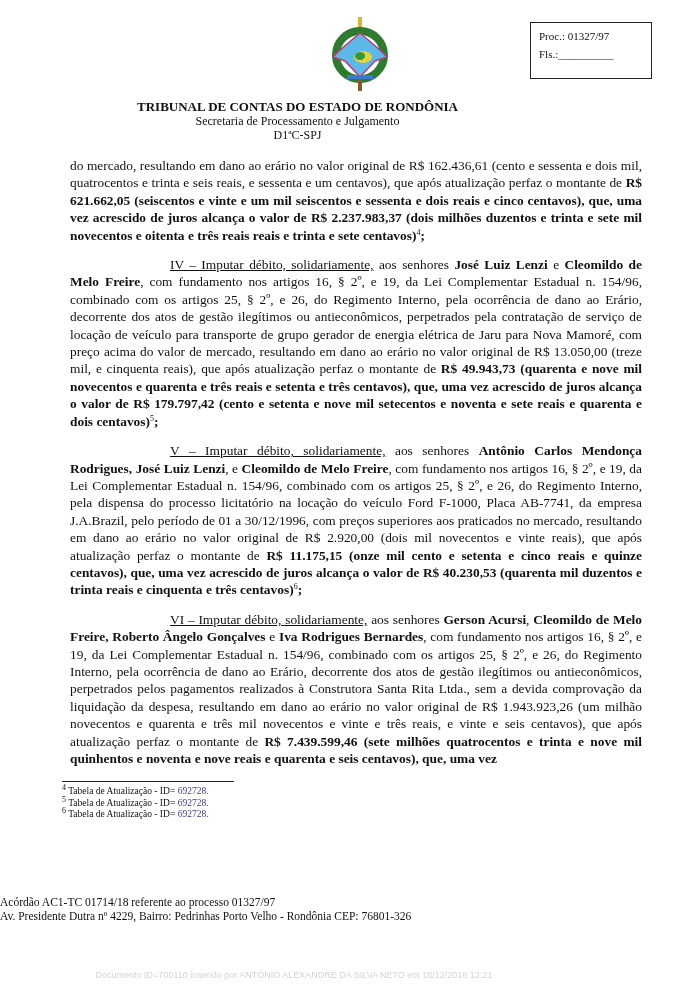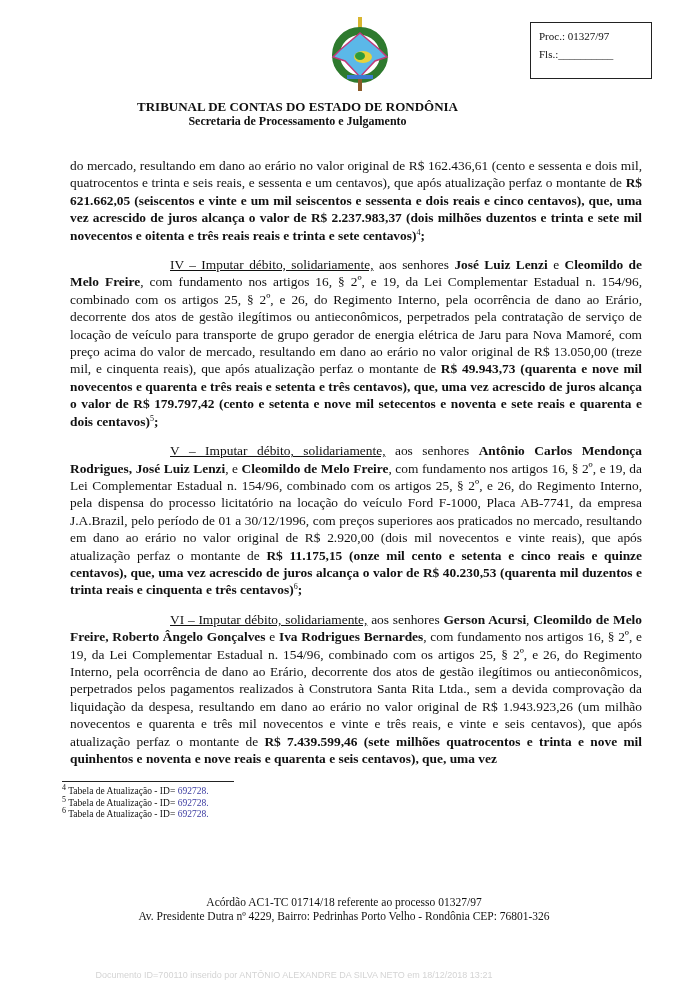--- a/index.html
+++ b/index.html
@@ -4,31 +4,31 @@
   <style>
     html, body { margin: 0; padding: 0; background: #ffffff; }
     body { width: 700px; height: 991px; position: relative; overflow: hidden;
            font-family: "Liberation Serif", serif; color: #111; }
     .proc-box { position: absolute; left: 520px; top: 22px; width: 122px; height: 57px;
                 border: 1px solid #222; font-size: 11px; padding: 4px 0 0 8px; box-sizing: border-box; margin-left: 10px; }
     .proc-box div { line-height: 18px; }
     .crest { position: absolute; left: 325px; top: 15px; width: 70px; height: 80px; }
     .header { position: absolute; left: 0; top: 100px; width: 595px; text-align: center; line-height: 14px; }
     .header .t1 { font-weight: bold; font-size: 13px; }
-    .header .t2, .header .t3 { font-size: 12px; font-weight: bold; }
+    .header .t2, .header .t3 { font-size: 12px; }
     .body-text { position: absolute; left: 62px; top: 157px; width: 580px; font-size: 13.4px; line-height: 17.4px; text-align: justify; }
     .body-text p { margin: 0 0 12px 8px; }
     .indent { display: inline-block; width: 100px; }
     .u { text-decoration: underline; font-weight: normal; }
     b { font-weight: bold; }
     sup { font-size: 8px; line-height: 0; }
     .fn-rule { position: absolute; left: 62px; top: 781px; width: 172px; border-top: 1px solid #222; }
     .footnotes { position: absolute; left: 62px; top: 786px; font-size: 9.5px; line-height: 11.5px; }
     .footnotes .id { color: #3a3aa0; }
-    .footer { position: absolute; left: 0; top: 896px; width: 688px; text-align: center; font-size: 11.5px; line-height: 13.5px; }
+    .footer { position: absolute; left: 0; top: 896px; width: 688px; font-size: 11.5px; line-height: 13.5px; }
     .footer a { color: #3344cc; text-decoration: underline; }
     .watermark { position: absolute; left: 0; top: 970px; width: 588px; text-align: center; font-family: "Liberation Sans", sans-serif; font-size: 9px; color: #d4d4d4; }
   </style>
 </head>
 <body>
 
 <div class="proc-box">
   <div>Proc.: 01327/97</div>
   <div>Fls.:__________</div>
 </div>
@@ -41,20 +41,21 @@
     <ellipse cx="38" cy="42" rx="9" ry="6" fill="#e8d23a"></ellipse>
     <ellipse cx="35" cy="41" rx="5" ry="4" fill="#2e9a3a"></ellipse>
     <rect x="22" y="60" width="26" height="4" fill="#3a7ad0"></rect>
     <rect x="33" y="64" width="4" height="12" fill="#8a5a2a"></rect>
   </svg>
 </div>
 
 <div class="header">
   <div class="t1">TRIBUNAL DE CONTAS DO ESTADO DE RONDÔNIA</div>
   <div class="t2">Secretaria de Processamento e Julgamento</div>
+  <div class="t3">D1ªC-SPJ</div>
 </div>
 
 <div class="body-text">
   <p><span>do mercado, resultando em dano ao erário no valor original de R$ 162.436,61 (cento e sessenta e dois mil, quatrocentos e trinta e seis reais, e sessenta e um centavos), que após atualização perfaz o montante de </span><b>R$ 621.662,05 (seiscentos e vinte e um mil seiscentos e sessenta e dois reais e cinco centavos), que, uma vez acrescido de juros alcança o valor de R$ 2.237.983,37 (dois milhões duzentos e trinta e sete mil novecentos e oitenta e três reais reais e trinta e sete centavos)</b><sup>4</sup><b>;</b></p>
 
   <p><span class="indent"></span><span class="u">IV – Imputar débito, solidariamente,</span><span> aos senhores </span><b>José Luiz Lenzi</b><span> e </span><b>Cleomildo de Melo Freire</b><span>, com fundamento nos artigos 16, § 2º, e 19, da Lei Complementar Estadual n. 154/96, combinado com os artigos 25, § 2º, e 26, do Regimento Interno, pela ocorrência de dano ao Erário, decorrente dos atos de gestão ilegítimos ou antieconômicos, perpetrados pela contratação de serviço de locação de veículo para transporte de grupo gerador de energia elétrica de Jaru para Nova Mamoré, com preço acima do valor de mercado, resultando em dano ao erário no valor original de R$ 13.050,00 (treze mil, e cinquenta reais), que após atualização perfaz o montante de </span><b>R$ 49.943,73 (quarenta e nove mil novecentos e quarenta e três reais e setenta e três centavos), que, uma vez acrescido de juros alcança o valor de R$ 179.797,42 (cento e setenta e nove mil setecentos e noventa e sete reais e quarenta e dois centavos)</b><sup>5</sup><b>;</b></p>
 
   <p><span class="indent"></span><span class="u">V – Imputar débito, solidariamente,</span><span> aos senhores </span><b>Antônio Carlos Mendonça Rodrigues, José Luiz Lenzi</b><span>, e </span><b>Cleomildo de Melo Freire</b><span>, com fundamento nos artigos 16, § 2º, e 19, da Lei Complementar Estadual n. 154/96, combinado com os artigos 25, § 2º, e 26, do Regimento Interno, pela dispensa do processo licitatório na locação do veículo Ford F-1000, Placa AB-7741, da empresa J.A.Brazil, pelo período de 01 a 30/12/1996, com preços superiores aos praticados no mercado, resultando em dano ao erário no valor original de R$ 2.920,00 (dois mil novecentos e vinte reais), que após atualização perfaz o montante de </span><b>R$ 11.175,15 (onze mil cento e setenta e cinco reais e quinze centavos), que, uma vez acrescido de juros alcança o valor de R$ 40.230,53 (quarenta mil duzentos e trinta reais e cinquenta e três centavos)</b><sup>6</sup><b>;</b></p>
 
   <p><span class="indent"></span><span class="u">VI – Imputar débito, solidariamente,</span><span> aos senhores </span><b>Gerson Acursi</b><span>, </span><b>Cleomildo de Melo Freire, Roberto Ângelo Gonçalves</b><span> e </span><b>Iva Rodrigues Bernardes</b><span>, com fundamento nos artigos 16, § 2º, e 19, da Lei Complementar Estadual n. 154/96, combinado com os artigos 25, § 2º, e 26, do Regimento Interno, pela ocorrência de dano ao Erário, decorrente dos atos de gestão ilegítimos ou antieconômicos, perpetrados pelos pagamentos realizados à Construtora Santa Rita Ltda., sem a devida comprovação da liquidação da despesa, resultando em dano ao erário no valor original de R$ 1.943.923,26 (um milhão novecentos e quarenta e três mil novecentos e vinte e três reais, e vinte e seis centavos), que após atualização perfaz o montante de </span><b>R$ 7.439.599,46 (sete milhões quatrocentos e trinta e nove mil quinhentos e noventa e nove reais e quarenta e seis centavos), que, uma vez</b></p>

